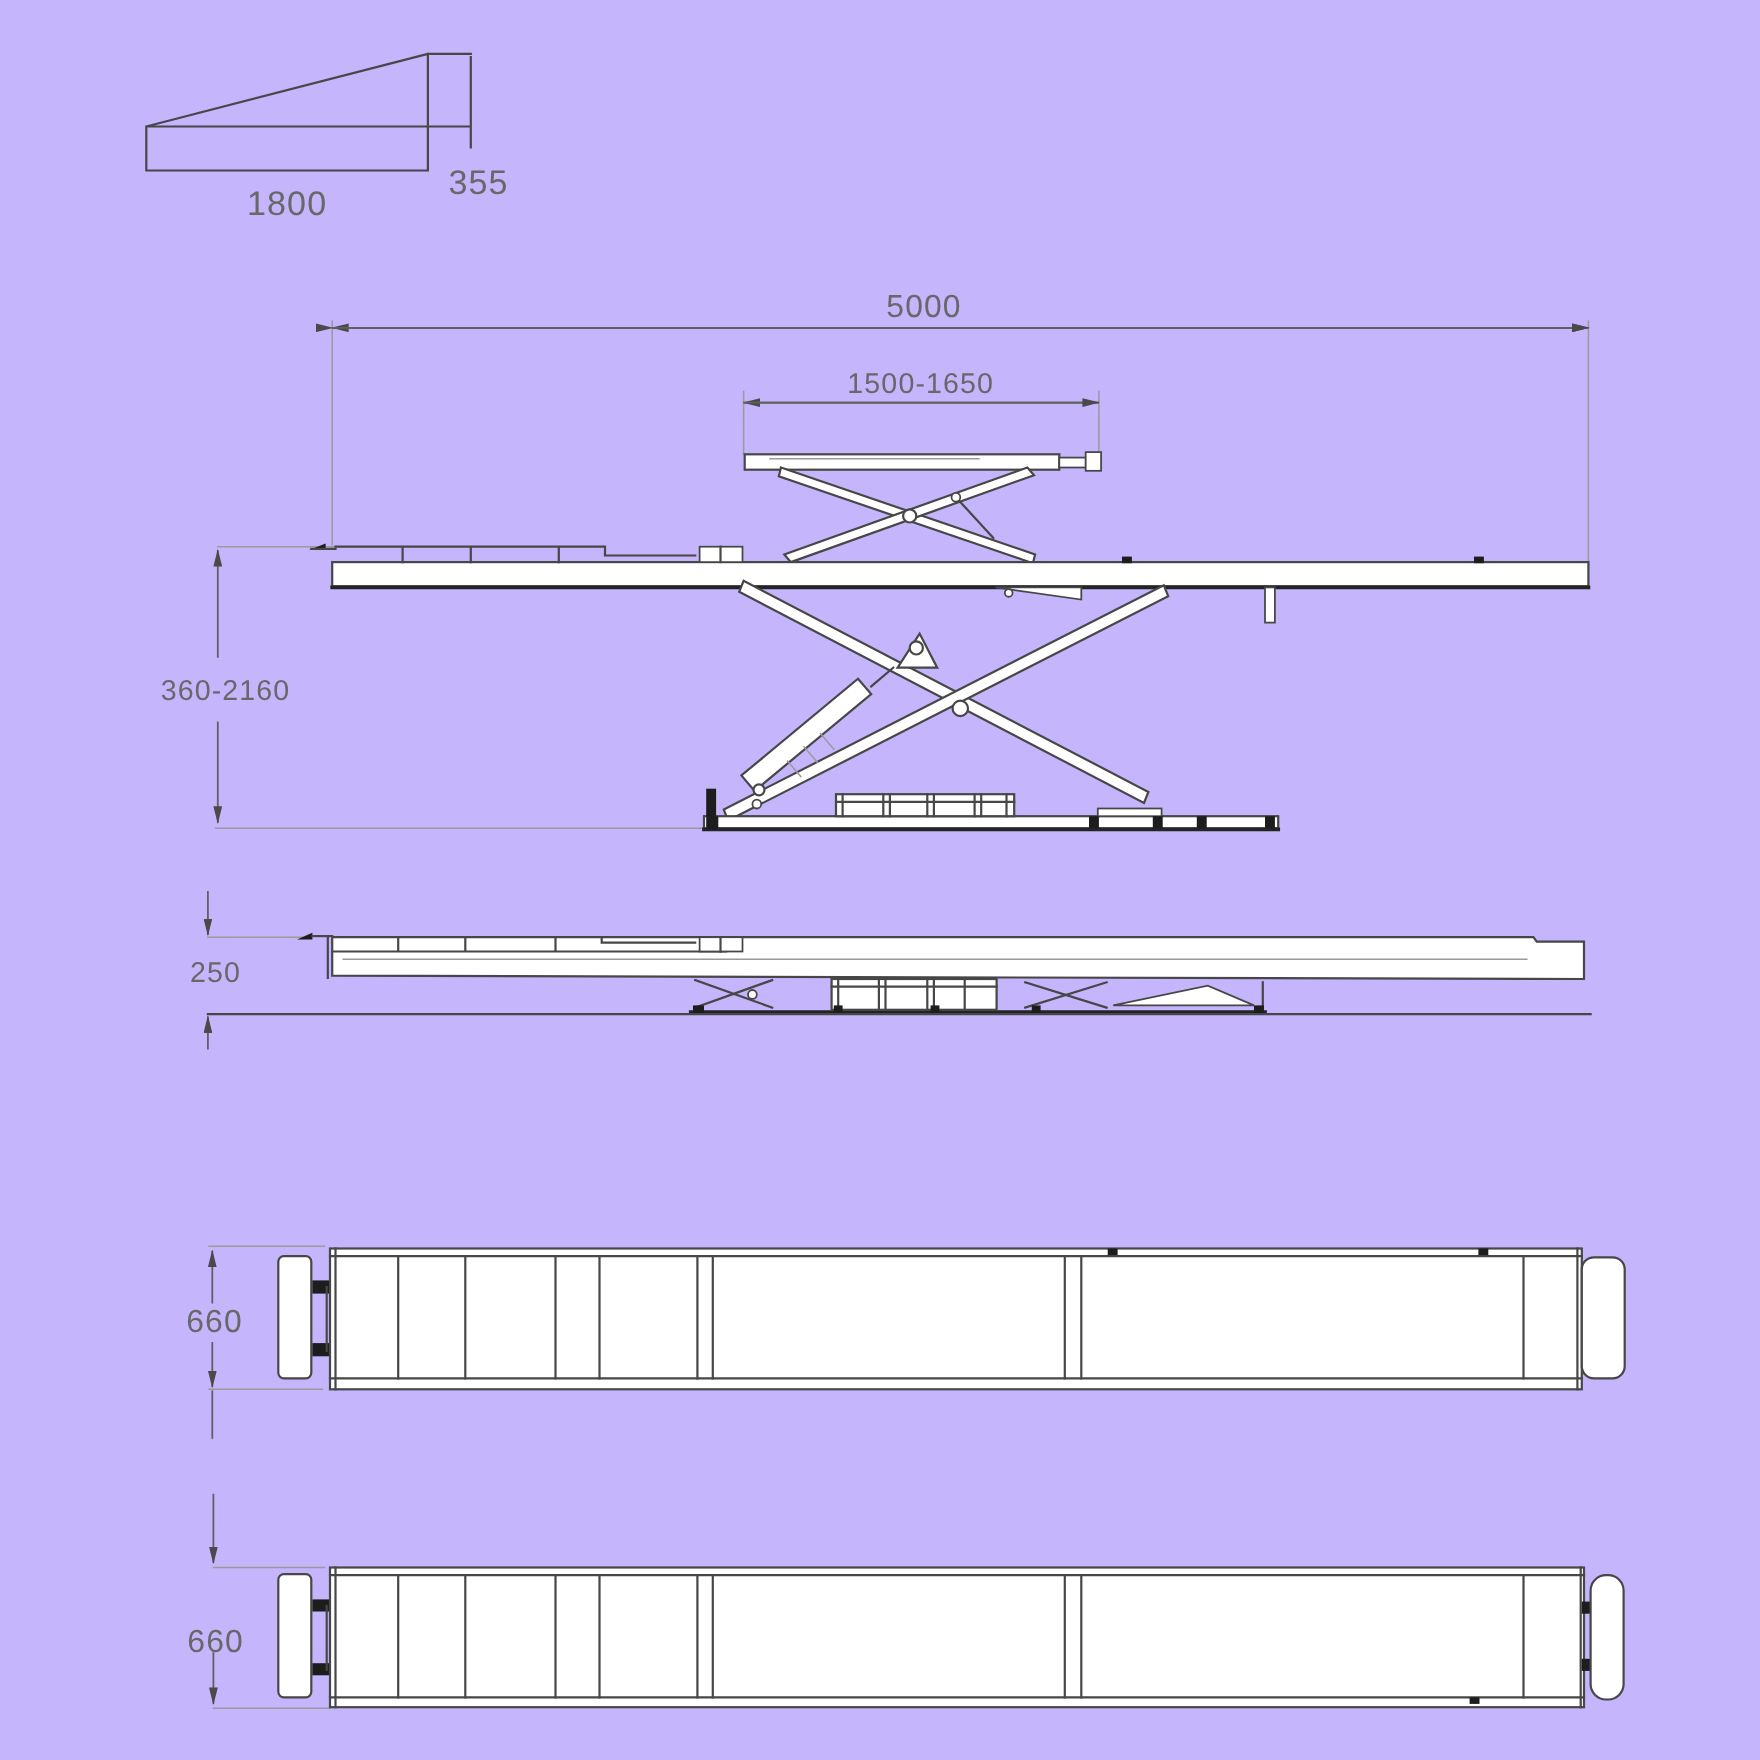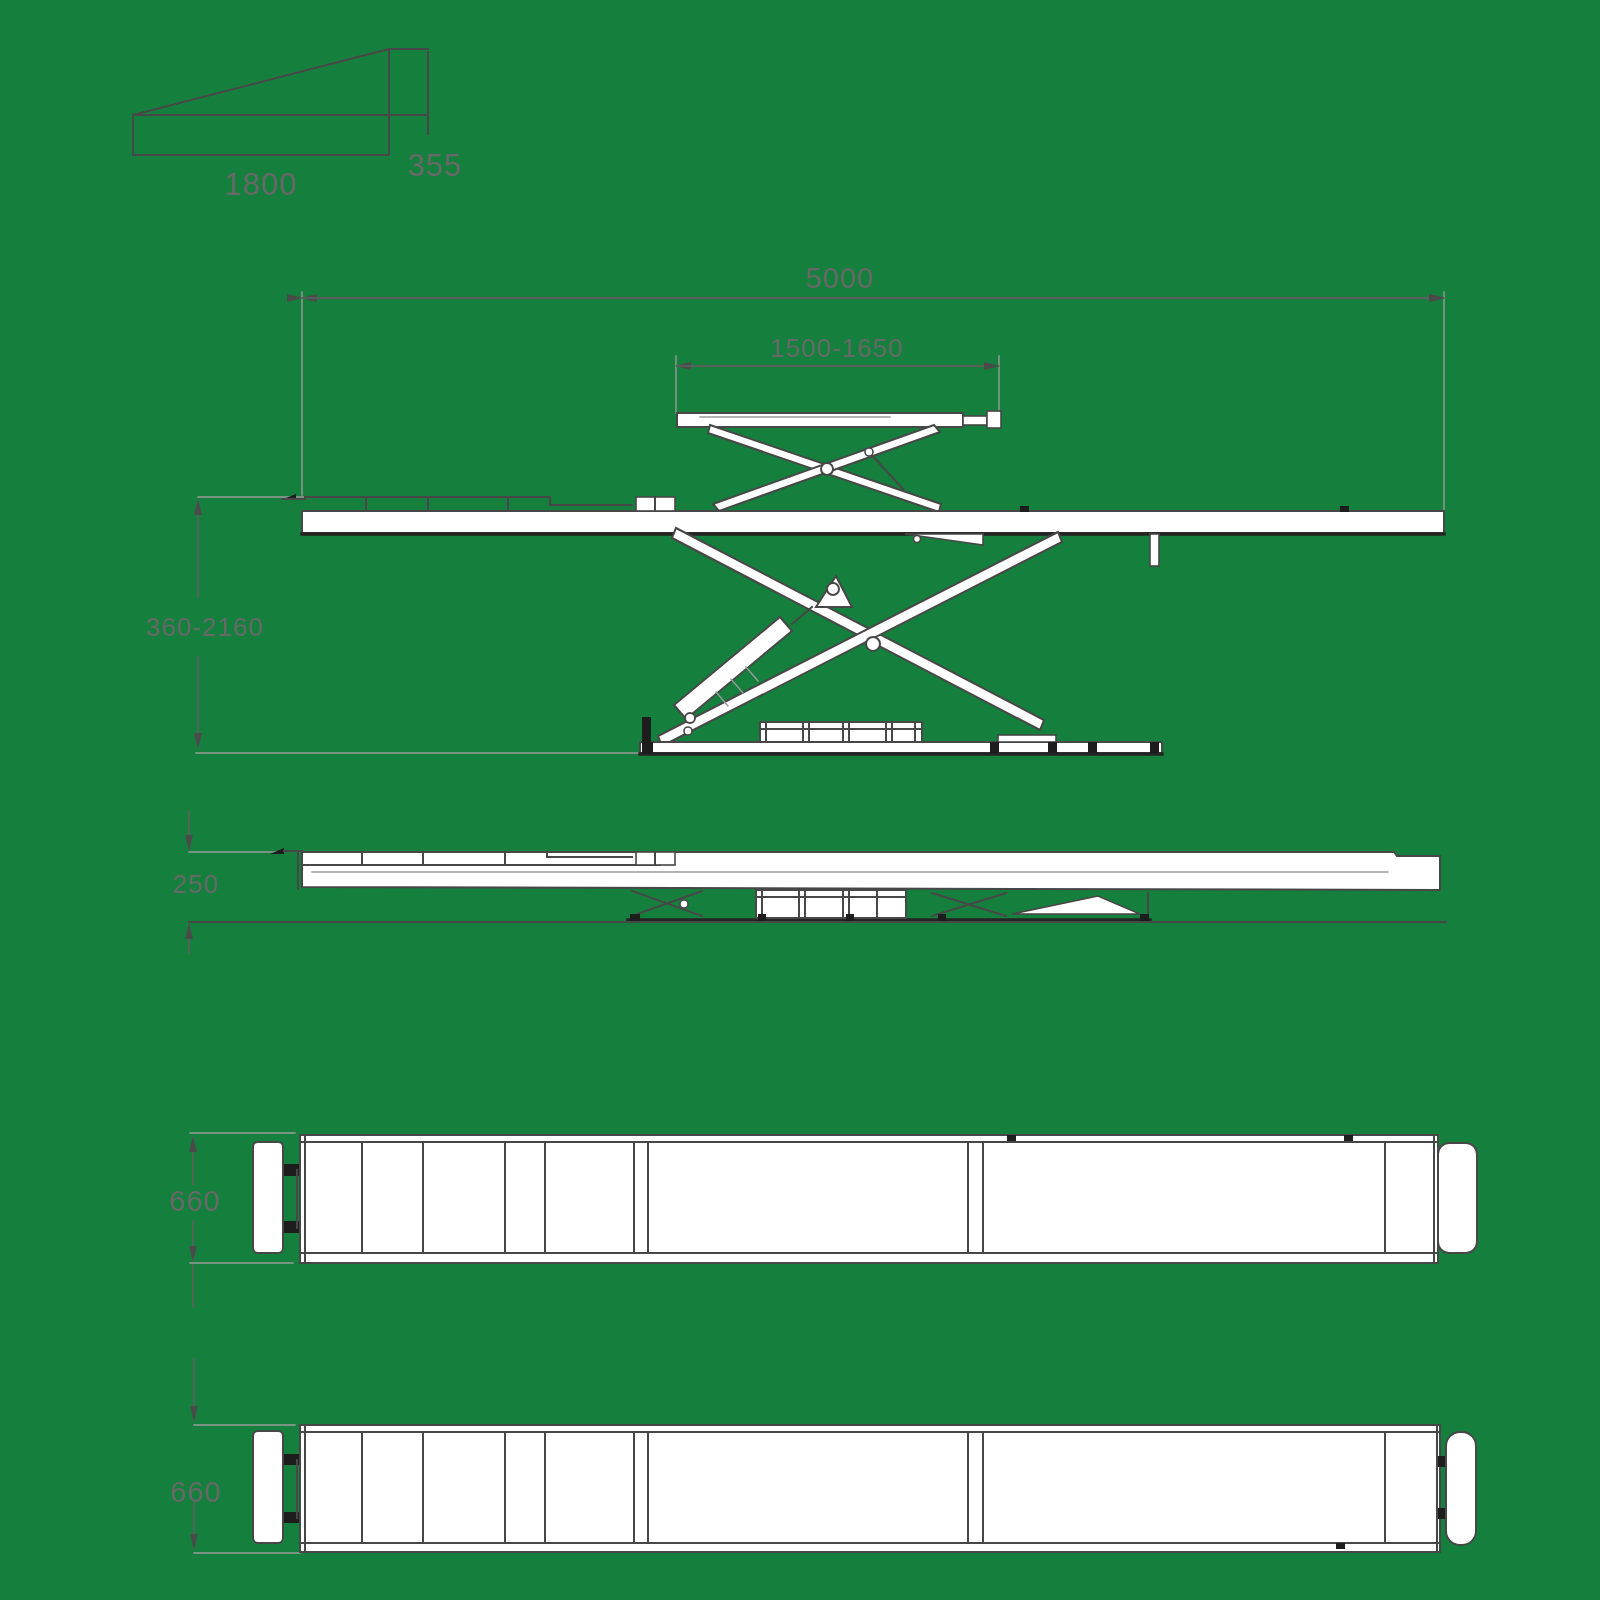--- a/index.html
+++ b/index.html
@@ -1,16 +1,16 @@
 <!DOCTYPE html>
 <html><head>
 <meta charset="utf-8">
 <style>
   html,body{margin:0;padding:0;background:#ffffff;}
-  #stage{position:relative;width:1600px;height:1600px;background:#15803d;overflow:hidden;
+  #stage{position:relative;width:1600px;height:1600px;background:#c4b5fd;overflow:hidden;
          font-family:"Liberation Sans", sans-serif;}
   svg{display:block}
   .ln{stroke:#474747;stroke-width:2;fill:none;stroke-linecap:square;}
   .hv{stroke:#242424;stroke-width:3.4;fill:none;stroke-linecap:square;}
   .lt{stroke:#9a9a9a;stroke-width:1.4;fill:none;stroke-linecap:square;}
   .dim{stroke:#5f5f5f;stroke-width:1.6;fill:none;}
   .wfill{fill:#ffffff;stroke:#474747;stroke-width:2;}
   .wfill-thin{fill:#ffffff;stroke:#474747;stroke-width:1.6;}
   .blk{fill:#1d1d1d;stroke:none;}
   .dimtxt{fill:#686868;font-size:29px;letter-spacing:1px;text-anchor:middle;}

